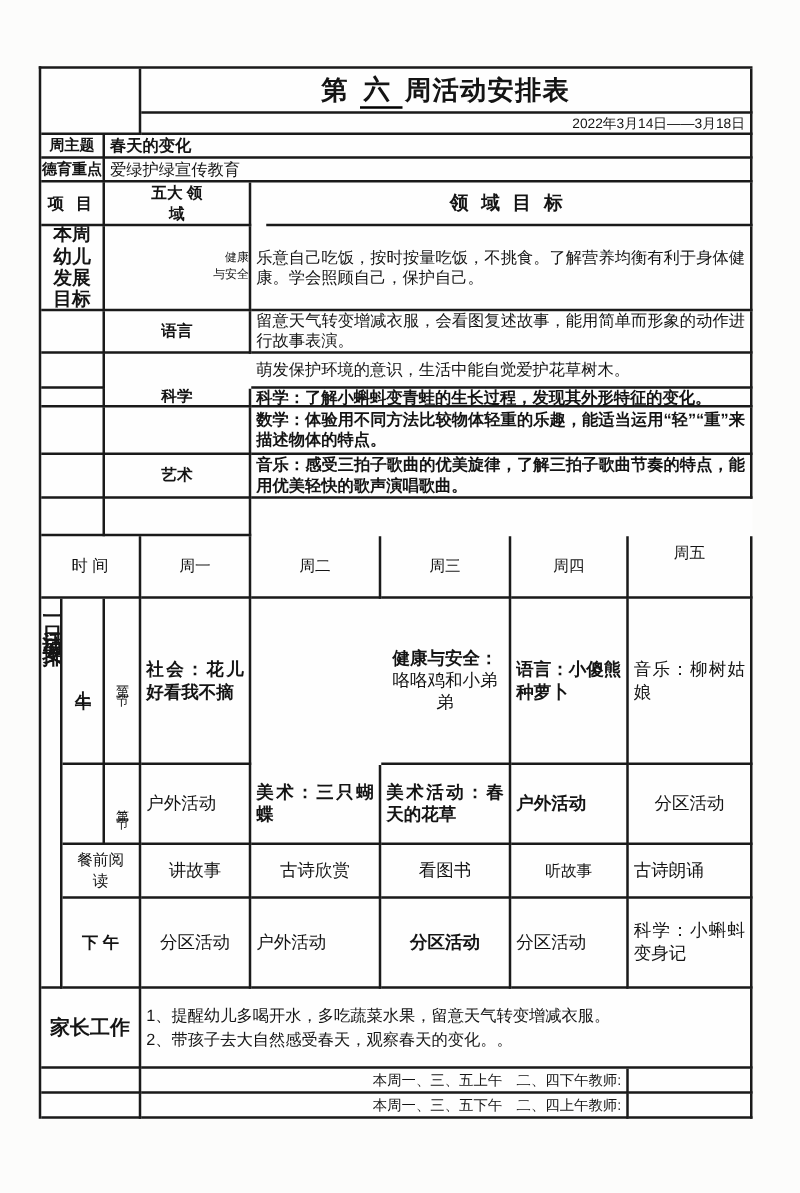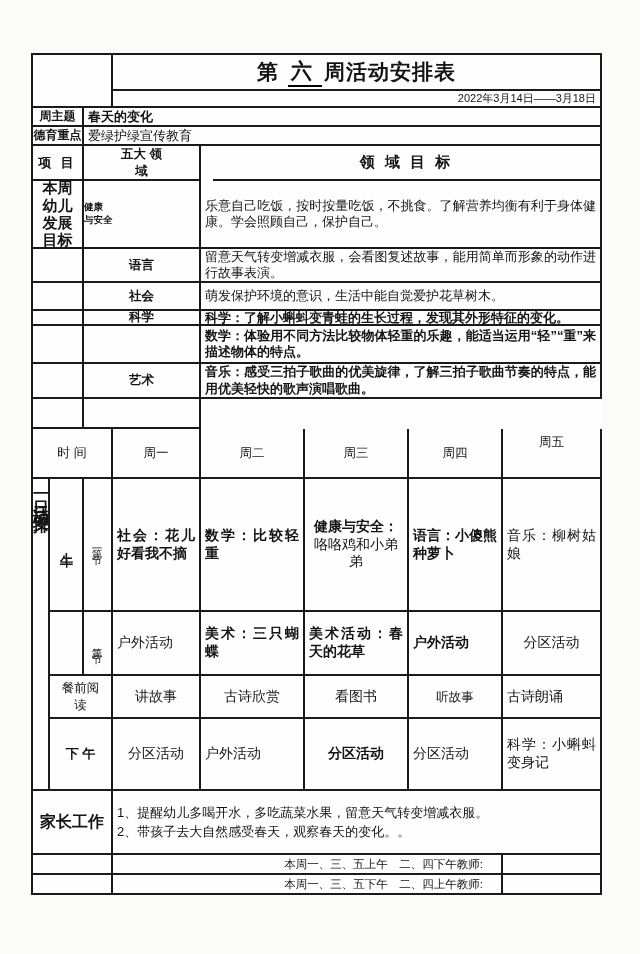--- a/index.html
+++ b/index.html
@@ -26,36 +26,36 @@
   .b{font-weight:bold;}
   .f12{font-size:12px;} .f13{font-size:13px;} .f15{font-size:15px;margin-left:12px;}
   .pl4{padding-left:4px;} .pt6{padding-top:5px;align-items:flex-start;}
   .title-cell{font-size:21px;font-weight:bold;letter-spacing:1px;}
   .t-pre{margin-right:9px;}
   .t-week{border-bottom:2px solid #000;padding:0 9px 0 3px;margin-right:2px;}
   .date-cell{font-size:11px;align-items:center;justify-content:flex-end;padding-right:4px;}
   .hdr2{letter-spacing:3px;}
   .domhdr{width:64px;margin:0 auto;text-align:center;font-weight:bold;font-size:12.5px;line-height:1.3;}
   .wkgoal{font-weight:bold;font-size:15px;line-height:1.16;text-align:center;}
-  .dom-sm{font-weight:bold;font-size:9.5px;line-height:1.35;text-align:left;}
+  .dom-sm{font-weight:normal;font-size:9.5px;line-height:1.35;text-align:right;}
   .dom{font-weight:bold;font-size:12.5px;}
   .goal{width:100%;font-size:13px;line-height:1.25;padding:1px 4px;text-align:justify;}
   .tight .goal{line-height:1.05;padding:0 4px;}
   .dayhdr{font-size:12.5px;}
   .band{writing-mode:vertical-rl;text-orientation:upright;}
   .band-daily{font-weight:bold;font-size:16px;letter-spacing:4px;}
   .band-am{font-weight:bold;font-size:13px;letter-spacing:3px;}
   .band-period{font-size:10.5px;letter-spacing:3px;}
   .act{width:100%;font-size:14px;line-height:1.28;padding:2px 4px;box-sizing:border-box;}
   .jl{text-align:justify;}
   .blk{display:block;}
   .lbl2{font-size:12.5px;line-height:1.3;text-align:center;}
   .parents-lbl{font-weight:bold;font-size:16px;}
   .pline{font-size:13px;line-height:1.5;padding-left:4px;}
-  .tr-cell{align-items:center;justify-content:flex-end;font-size:11.5px;padding-right:18px;}
+  .tr-cell{align-items:center;justify-content:flex-end;font-size:11.5px;padding-right:4px;}
 </style>
 </head>
 <body>
 
 <div class="sheet">
 <div class="tbl">
 
   <div class="c" style="grid-area:1/1/3/4"></div>
   <div class="c ctr title-cell" style="grid-area:1/4/2/9">
     <span class="t-pre">第</span>
@@ -97,21 +97,20 @@
     <div class="goal">乐意自己吃饭，按时按量吃饭，不挑食。了解营养均衡有利于身体健康。学会照顾自己，保护自己。</div>
   </div>
 
   <div class="c" style="grid-area:7/1/8/3"></div>
   <div class="c ctr dom" style="grid-area:7/3/8/5">语言</div>
   <div class="c vmid" style="grid-area:7/5/8/9">
     <div class="goal">留意天气转变增减衣服，会看图复述故事，能用简单而形象的动作进行故事表演。</div>
   </div>
 
   <div class="c" style="grid-area:8/1/9/3"></div>
-  <div class="c ctr dom" style="grid-area:8/3/9/5">社会</div>
   <div class="c vmid" style="grid-area:8/5/9/9">
     <div class="goal">萌发保护环境的意识，生活中能自觉爱护花草树木。</div>
   </div>
 
   <div class="c tight" style="grid-area:9/1/10/3"></div>
   <div class="c ctr dom tight" style="grid-area:9/3/10/5">科学</div>
   <div class="c vmid tight" style="grid-area:9/5/10/9">
     <div class="goal b">科学：了解小蝌蚪变青蛙的生长过程，发现其外形特征的变化。</div>
   </div>
 
@@ -143,23 +142,20 @@
   <div class="c ctr" style="grid-area:14/2/15/3">
     <span class="band band-am">上午</span>
   </div>
   <div class="c ctr" style="grid-area:14/3/15/4">
     <span class="band band-period">第一节</span>
   </div>
 
   <div class="c vmid" style="grid-area:14/4/15/5">
     <div class="act b jl">社会：花儿好看我不摘</div>
   </div>
-  <div class="c vmid" style="grid-area:14/5/15/6">
-    <div class="act b jl">数学：比较轻重</div>
-  </div>
   <div class="c ctr" style="grid-area:14/6/15/7">
     <div class="act">
       <span class="b blk">健康与安全：</span><span>咯咯鸡和小弟弟</span>
     </div>
   </div>
   <div class="c vmid" style="grid-area:14/7/15/8">
     <div class="act b jl">语言：小傻熊种萝卜</div>
   </div>
   <div class="c vmid" style="grid-area:14/8/15/9">
     <div class="act jl">音乐：柳树姑娘</div>

